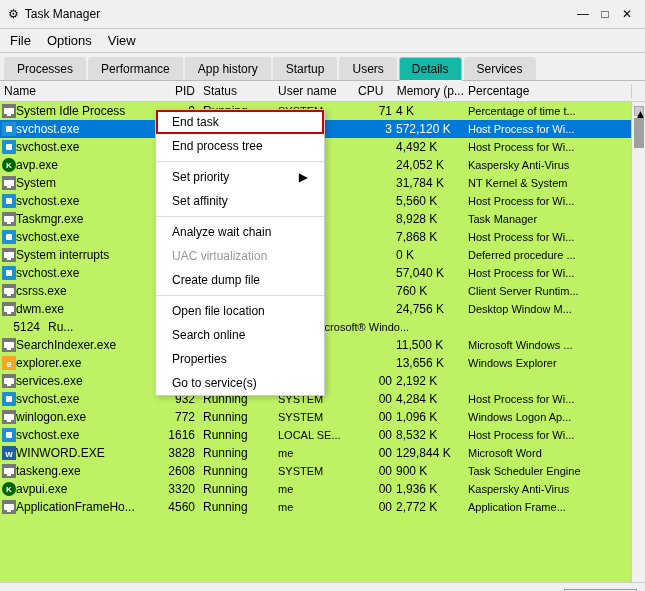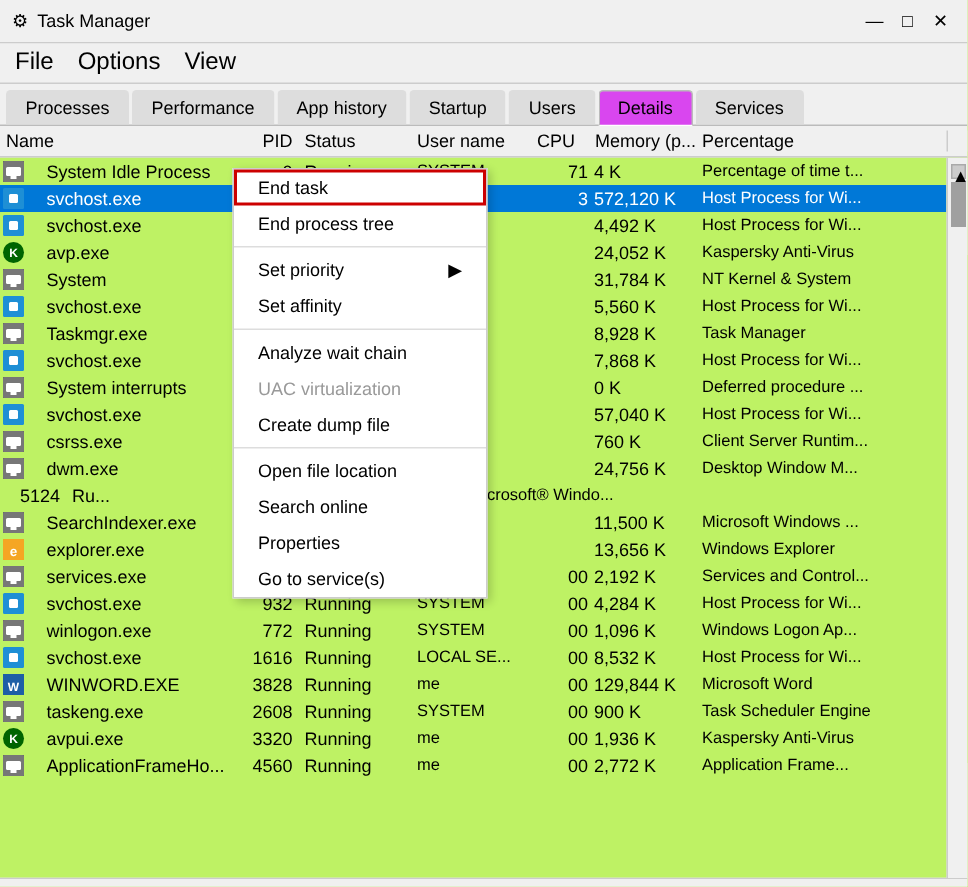--- a/index.html
+++ b/index.html
@@ -11,41 +11,41 @@
       align-items: center;
       justify-content: space-between;
       padding: 6px 8px;
       border-bottom: 1px solid #ccc;
     }
     .title-bar-left { display: flex; align-items: center; gap: 6px; font-size: 12px; font-weight: 500; }
     .title-bar-right { display: flex; gap: 2px; }
     .title-btn { width: 20px; height: 16px; background: #f0f0f0; border: none; cursor: pointer; font-size: 12px; display: flex; align-items: center; justify-content: center; }
 
     .menu-bar { display: flex; padding: 2px 4px; gap: 4px; border-bottom: 1px solid #ccc; background: #f0f0f0; }
-    .menu-item { padding: 2px 6px; cursor: pointer; font-size: 16px; }
+    .menu-item { padding: 2px 6px; cursor: pointer; font-size: 13px; }
 
     .tabs { display: flex; border-bottom: 1px solid #bbb; background: #f0f0f0; padding-top: 4px; padding-left: 4px; }
     .tab { padding: 4px 12px; font-size: 12px; cursor: pointer; border: 1px solid transparent; border-bottom: none; margin-right: 2px; background: #ddd; border-radius: 3px 3px 0 0; }
-    .tab.active { background: #d946ef; border-color: #bbb; border-bottom: 1px solid white; margin-bottom: -1px; z-index: 1; }
+    .tab.active { background: #14b8a6; border-color: #bbb; border-bottom: 1px solid white; margin-bottom: -1px; z-index: 1; }
 
     .main { display: flex; flex-direction: column; height: calc(591px - 90px); background: #bef264; position: relative; }
 
     .table-header { display: flex; background: #f0f0f0; border-bottom: 1px solid #ccc; font-size: 12px; font-weight: 500; padding: 3px 0; user-select: none; }
     .col-name { width: 155px; padding-left: 4px; }
     .col-pid { width: 48px; text-align: right; padding-right: 8px; }
     .col-status { width: 75px; }
     .col-username { width: 80px; }
     .col-cpu { width: 38px; text-align: left; padding-right: 4px; }
     .col-mem { width: 72px; text-align: right; padding-right: 4px; }
     .col-desc { flex: 1; }
 
     .table-body { overflow-y: auto; flex: 1; position: relative; }
     .table-row { display: flex; align-items: center; padding: 1px 0; font-size: 12px; cursor: default; min-height: 18px; }
     .table-row.selected { background: #0078d7; color: white; }
-    .table-row .col-name { display: flex; align-items: center; gap: 15px; padding-left: 2px; overflow: hidden; white-space: nowrap; }
+    .table-row .col-name { display: flex; align-items: center; gap: 0; padding-left: 2px; overflow: hidden; white-space: nowrap; }
     .table-row .col-name .proc-icon { width: 14px; height: 14px; flex-shrink: 0; }
     .table-row .col-pid { width: 48px; text-align: right; padding-right: 8px; }
     .table-row .col-status { width: 75px; overflow: hidden; white-space: nowrap; }
     .table-row .col-username { width: 80px; overflow: hidden; white-space: nowrap; font-size: 11px; }
     .table-row .col-cpu { width: 38px; text-align: right; padding-right: 4px; }
     .table-row .col-mem { width: 72px; text-align: left; padding-right: 4px; }
     .table-row .col-desc { flex: 1; overflow: hidden; white-space: nowrap; text-overflow: ellipsis; font-size: 11px; }
 
     .scrollbar { width: 14px; background: #f0f0f0; border-left: 1px solid #ccc; flex-shrink: 0; }
 
@@ -401,21 +401,20 @@
                   <rect x="5" y="10" width="4" height="2" fill="white"></rect>
                 </svg>
               </div>
       <span class="proc-name-text">services.exe</span>
     </div>
     <div class="col-pid" style="">828</div>
     <div class="col-status" style="">Running</div>
     <div class="col-username" style="">SYSTEM</div>
     <div class="col-cpu" style="">00</div>
     <div class="col-mem" style="">2,192 K</div>
-    <div class="col-desc" style="">Services and Control...</div>
   </div>
           <div class="table-row">
     <div class="col-name" style="">
       <div class="proc-icon icon-svchost">
                 <svg width="10" height="10" viewBox="0 0 10 10">
                   <rect width="10" height="10" fill="#1e8fd5"></rect>
                   <rect x="2" y="2" width="6" height="6" fill="white" rx="1"></rect>
                 </svg>
               </div>
       <span class="proc-name-text">svchost.exe</span>

